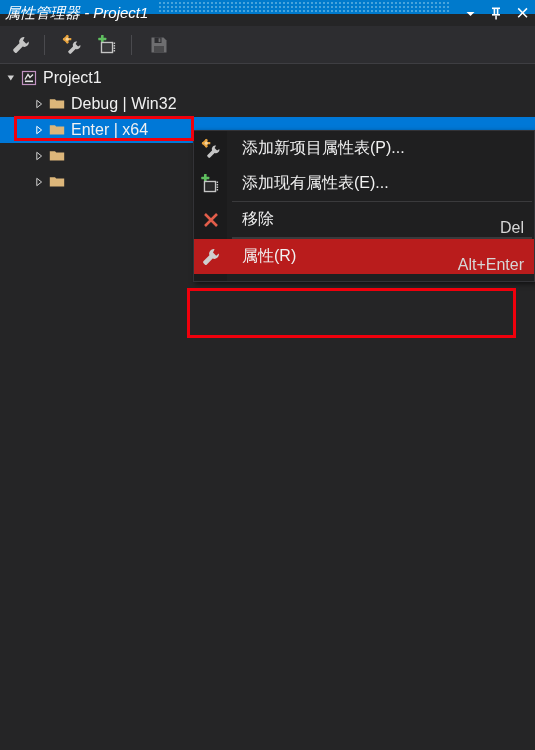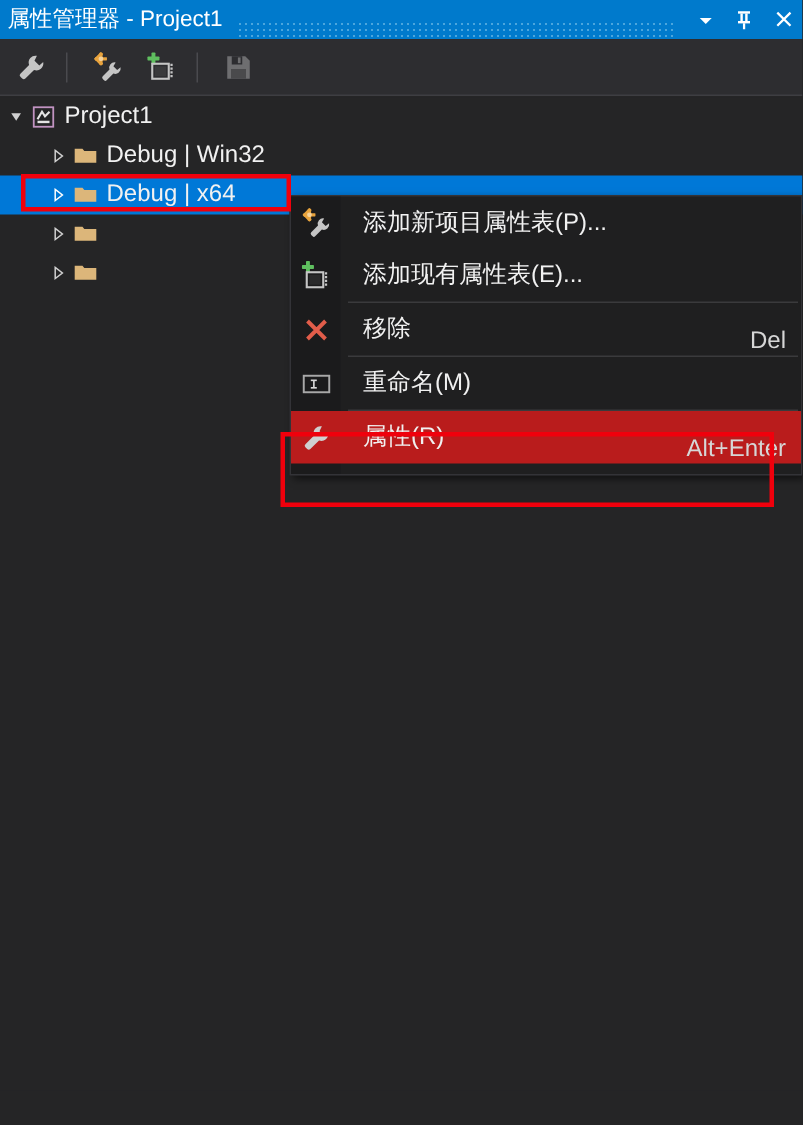--- a/index.html
+++ b/index.html
@@ -13,24 +13,25 @@
     position: relative;
     overflow: hidden;
     font-family: "Liberation Sans", "DejaVu Sans", sans-serif;
     -webkit-font-smoothing: antialiased;
   }
 
   
   #titlebar {
     position: absolute;
     left: 0; top: 0;
-    width: 535px; height: 26px;
+    width: 535px; height: 14px;
     background: #007ACC;
     display: flex;
-    align-items: flex-end;
+    align-items: flex-start;
+    font-style: italic;
   }
   #titlebar-text {
     color: #FFFFFF;
     font-size: 15px;
     line-height: 26px;
     padding-left: 5px;
     white-space: nowrap;
     letter-spacing: 0px;
   }
   #title-grip {
@@ -324,21 +325,21 @@
     <span class="twisty">
       <svg width="10" height="10" viewBox="0 0 10 10" aria-hidden="true">
         <path d="M2.8 1.3 L7.6 5 L2.8 8.7 Z" fill="none" stroke="#FFFFFF" stroke-width="1"></path>
       </svg>
     </span>
     <span class="node-icon">
       <svg width="16" height="14" viewBox="0 0 16 14" aria-hidden="true">
         <path d="M0.8 2.2 H6.0 L7.2 3.6 H15.2 V11.5 H0.8 Z" fill="#DCB67A"></path>
       </svg>
     </span>
-    <span class="node-label">Debug | x64</span>
+    <span class="node-label">Enter | x64</span>
   </div>
 
   <div class="tree-row depth1">
     <span class="twisty">
       <svg width="10" height="10" viewBox="0 0 10 10" aria-hidden="true">
         <path d="M2.8 1.3 L7.6 5 L2.8 8.7 Z" fill="none" stroke="#D0D0D0" stroke-width="1"></path>
       </svg>
     </span>
     <span class="node-icon">
       <svg width="16" height="14" viewBox="0 0 16 14" aria-hidden="true">
@@ -409,34 +410,20 @@
       <svg width="20" height="20" viewBox="0 0 20 20" aria-hidden="true">
         <path d="M4 4 L16 16 M16 4 L4 16" stroke="#E25D4A" stroke-width="2.6" stroke-linecap="butt" fill="none"></path>
       </svg>
     </span>
     <span class="ctx-label">移除</span>
     <span class="ctx-shortcut">Del</span>
   </div>
 
   <div class="ctx-sep"></div>
 
-  <div class="ctx-item">
-    <span class="ctx-icon">
-      <svg width="22" height="16" viewBox="0 0 22 16" aria-hidden="true">
-        <rect x="2.5" y="2.5" width="17" height="11" fill="none" stroke="#A8A8A8" stroke-width="1.3"></rect>
-        <g fill="#D8D8D8">
-          <rect x="7.2" y="5.0" width="4" height="1.1"></rect>
-          <rect x="8.7" y="5.6" width="1.1" height="4.8"></rect>
-          <rect x="7.2" y="10.0" width="4" height="1.1"></rect>
-        </g>
-      </svg>
-    </span>
-    <span class="ctx-label">重命名(M)</span>
-    <span class="ctx-shortcut"></span>
-  </div>
 
   <div class="ctx-sep"></div>
 
   <div class="ctx-item highlighted">
     <span class="ctx-icon">
       <svg width="22" height="22" viewBox="0 0 22 22" aria-hidden="true">
         <path d="M14.6 3.2 a4.6 4.6 0 0 0 -5.2 6.1 L3.6 15.1 a1.5 1.5 0 0 0 0 2.1 l1.2 1.2 a1.5 1.5 0 0 0 2.1 0 l5.8 -5.8 a4.6 4.6 0 0 0 6.1 -5.2 L16.2 9.7 L13 6.5 Z" fill="#CFCFCF"></path>
       </svg>
     </span>
     <span class="ctx-label">属性(R)</span>

